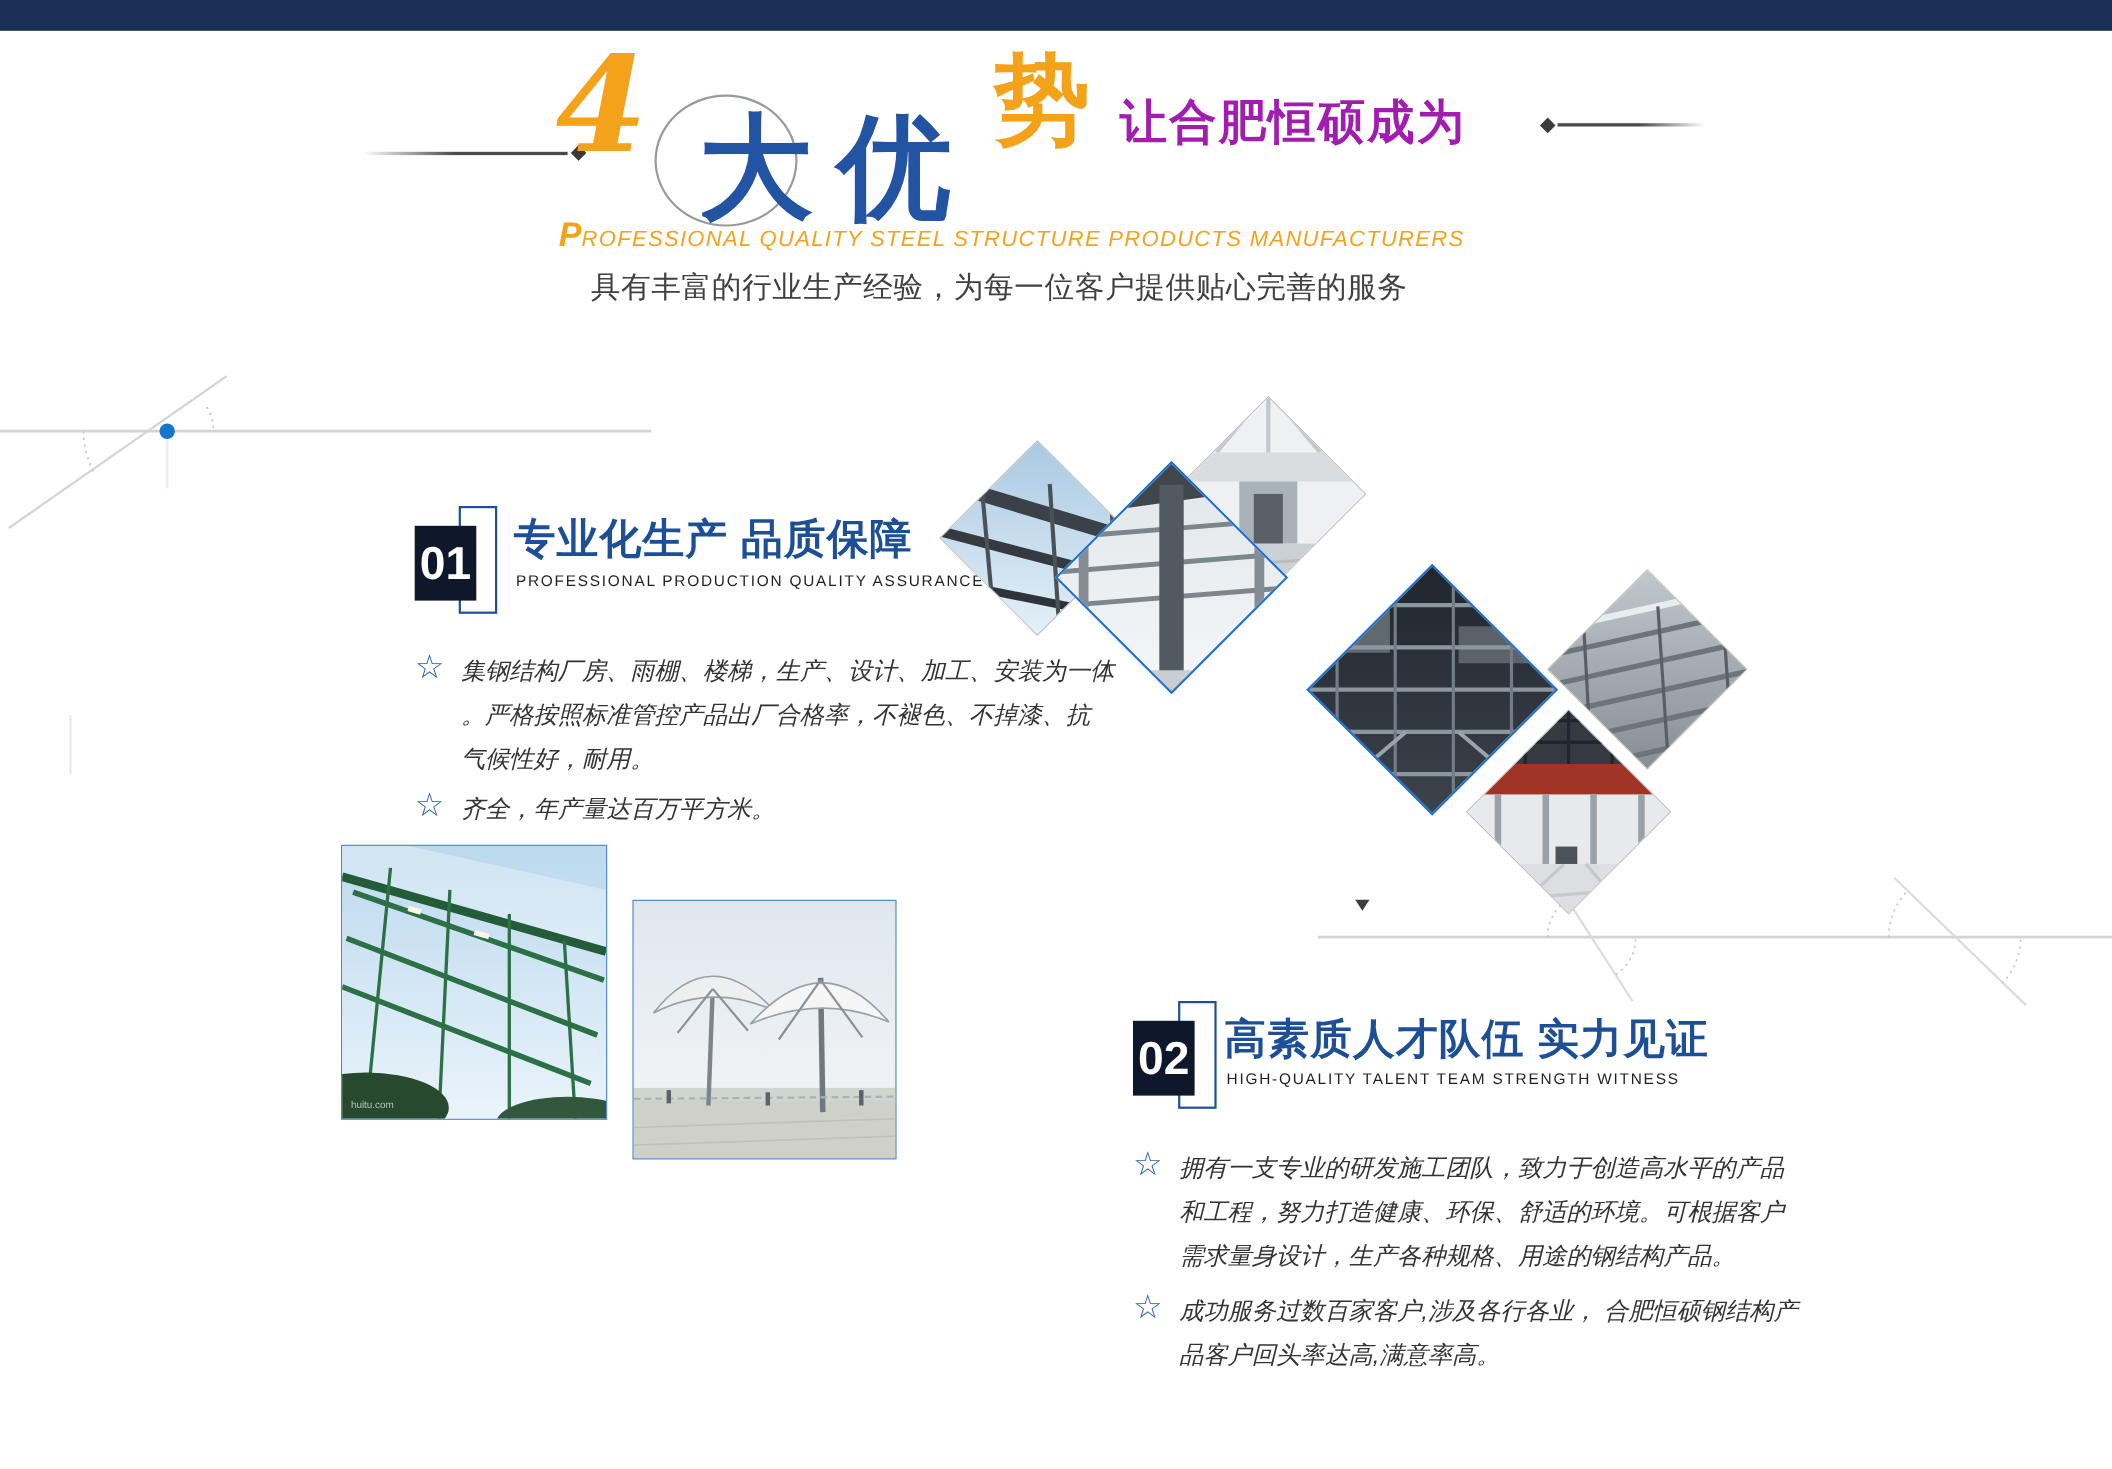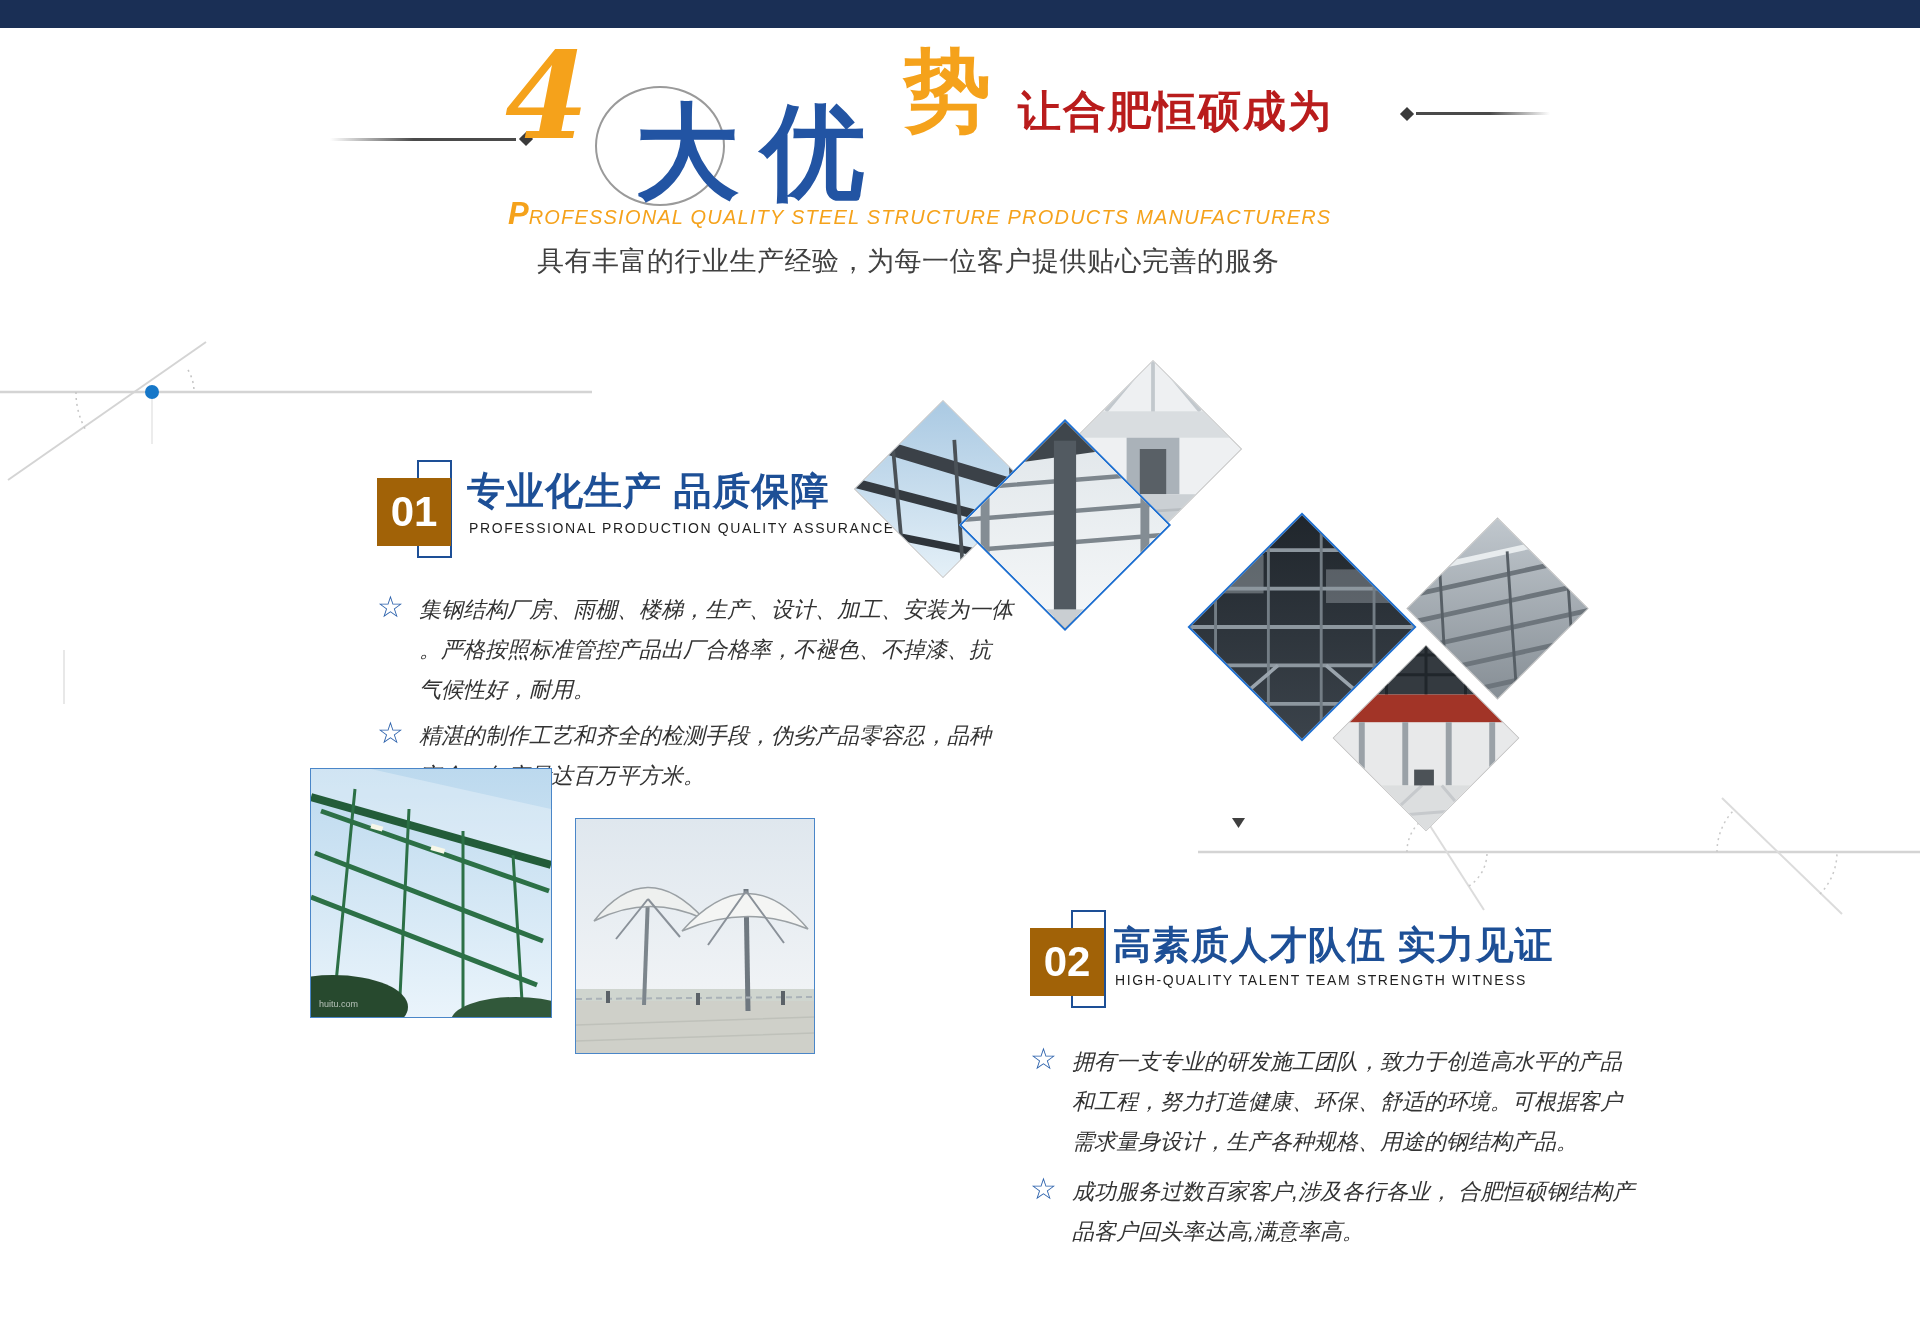--- a/index.html
+++ b/index.html
@@ -15,33 +15,33 @@
   #deco-line-left{left:330px;top:138px;width:186px;height:3px;
      background:linear-gradient(to left,#4a4a4a 55%,rgba(74,74,74,0));}
   #deco-diamond-left{left:521px;top:134px;width:10px;height:10px;background:#3a3a3a;transform:rotate(45deg);}
   #deco-diamond-right{left:1402px;top:109px;width:10px;height:10px;background:#3a3a3a;transform:rotate(45deg);}
   #deco-line-right{left:1416px;top:112px;width:134px;height:3px;
      background:linear-gradient(to right,#4a4a4a 55%,rgba(74,74,74,0));}
   #title-circle{left:595px;top:86px;width:126px;height:116px;border:2px solid #9a9a9a;border-radius:50%;}
   #title-4{left:505px;top:36px;font-size:120px;font-weight:bold;font-style:italic;color:#f5a21b;line-height:1;}
   #title-dayou{left:635px;top:100px;font-size:104px;font-weight:bold;color:#2254a3;line-height:1;letter-spacing:22px;}
   #title-shi{left:903px;top:46px;font-size:88px;font-weight:bold;color:#f5a21b;line-height:1;}
-  #headline-dark{left:1018px;top:88px;font-size:43px;font-weight:bold;color:#b91c1c;letter-spacing:2px;line-height:1.1;}
+  #headline-dark{left:1018px;top:88px;font-size:43px;font-weight:bold;color:#a21caf;letter-spacing:2px;line-height:1.1;}
   #headline-blue{left:1018px;top:146px;font-size:40px;font-weight:bold;color:#2254a3;letter-spacing:0px;line-height:1.1;}
   #subtitle-en{left:508px;top:196px;color:#f5a21b;font-style:italic;display:flex;align-items:baseline;white-space:nowrap;}
   #subtitle-en .init{font-size:31px;font-weight:bold;}
   #subtitle-en .rest{font-size:20px;letter-spacing:1.2px;font-weight:normal;}
   #subtitle-cn{left:537px;top:243px;font-size:27px;color:#404040;letter-spacing:0.5px;white-space:nowrap;}
 
   
   .compass{pointer-events:none;}
 
   
   .badge-outline{border:2px solid #1d4f96;width:31px;height:94px;background:transparent;}
-  .badge{width:74px;height:68px;background:#a16207;color:#fff;display:flex;align-items:center;justify-content:center;
+  .badge{width:56px;height:68px;background:#0f172a;color:#fff;display:flex;align-items:center;justify-content:center;
          font-size:42px;font-weight:bold;}
   .sec-title{font-size:38px;font-weight:bold;color:#1d4f96;letter-spacing:1px;line-height:1;white-space:nowrap;}
   .sec-en{font-size:14px;color:#1f1f1f;letter-spacing:1.6px;white-space:nowrap;font-weight:500;}
 
   
   .bullet{display:flex;align-items:flex-start;}
   .star{font-size:30px;color:#2d62ac;line-height:34px;width:42px;flex:0 0 42px;}
   .blines span{display:block;font-size:22px;color:#333;line-height:40px;white-space:nowrap;font-style:italic;}
 
   
@@ -111,21 +111,20 @@
     <span class="star">☆</span>
     <div class="blines">
       <span>集钢结构厂房、雨棚、楼梯，生产、设计、加工、安装为一体</span>
       <span>。严格按照标准管控产品出厂合格率，不褪色、不掉漆、抗</span>
       <span>气候性好，耐用。</span>
     </div>
   </div>
   <div class="abs bullet" style="left:377px;top:716px;width:650px">
     <span class="star">☆</span>
     <div class="blines">
-      <span>精湛的制作工艺和齐全的检测手段，伪劣产品零容忍，品种</span>
       <span>齐全，年产量达百万平方米。</span>
     </div>
   </div>
 
   <div class="abs" style="left:840px;top:350px;width:760px;height:500px">
 
     <div class="diamond" style="left:40px;top:76px;width:124px;height:124px">
       <div class="dinner">
           <svg viewBox="0 0 100 100" preserveAspectRatio="none">
         <defs>

